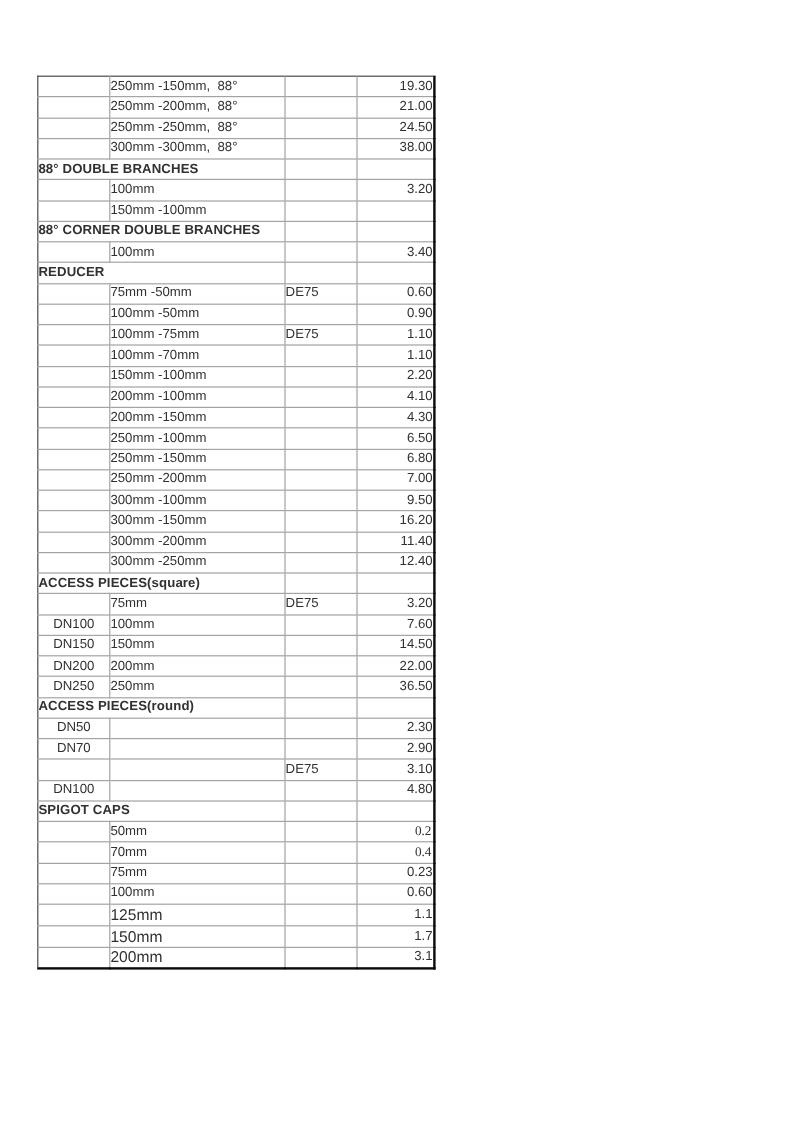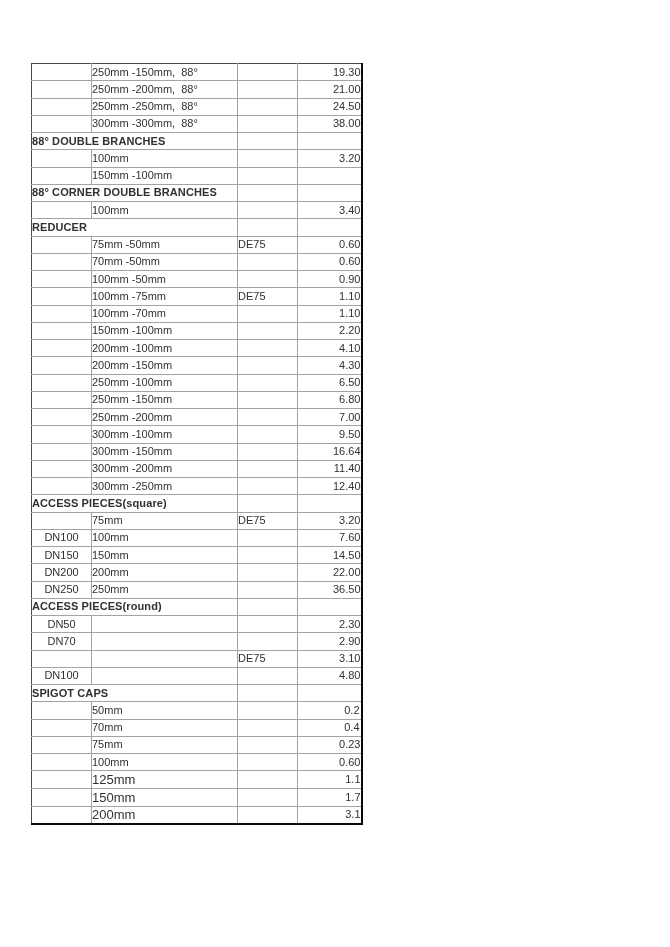--- a/index.html
+++ b/index.html
@@ -40,21 +40,21 @@
     line-height: 1;
   }
   table.price-grid td:first-child { border-left-color: #4a4a4a; }
   table.price-grid tr:first-child td { border-top-color: #4a4a4a; }
   tr.item-row, tr.header-row { height: 17.25px; }
   tr.big-row { height: 17.8px; }
   .a-cell { text-align: center; }
   .b-cell { padding-left: 4px; }
   .c-cell { padding-left: 4px; font-size: 12px; color: #222222; }
   .v-cell { text-align: right; padding-right: 13px; }
-  .v-cell.flush { padding-right: 1px; }
+  .v-cell.flush { padding-right: 1px; font-family: Liberation Serif, serif; }
   .hdr-cell {
     color: var(--hdr-color, #0000dd);
     font-weight: bold;
     padding-left: 2px;
     font-size: 11.5px;
     letter-spacing: 0.1px;
     margin-top: 28px;
   }
   .big-row .b-cell { font-size: 13px; }
 </style>
@@ -129,26 +129,20 @@
             <td class="v-cell"></td>
           </tr>
           <tr class="item-row">
             <td class="a-cell"></td>
             <td class="b-cell">75mm -50mm</td>
             <td class="c-cell">DE75</td>
             <td class="v-cell">0.60</td>
           </tr>
           <tr class="item-row">
             <td class="a-cell"></td>
-            <td class="b-cell">70mm -50mm</td>
-            <td class="c-cell"></td>
-            <td class="v-cell">0.60</td>
-          </tr>
-          <tr class="item-row">
-            <td class="a-cell"></td>
             <td class="b-cell">100mm -50mm</td>
             <td class="c-cell"></td>
             <td class="v-cell">0.90</td>
           </tr>
           <tr class="item-row">
             <td class="a-cell"></td>
             <td class="b-cell">100mm -75mm</td>
             <td class="c-cell">DE75</td>
             <td class="v-cell">1.10</td>
           </tr>
@@ -197,21 +191,21 @@
           <tr class="item-row">
             <td class="a-cell"></td>
             <td class="b-cell">300mm -100mm</td>
             <td class="c-cell"></td>
             <td class="v-cell">9.50</td>
           </tr>
           <tr class="item-row">
             <td class="a-cell"></td>
             <td class="b-cell">300mm -150mm</td>
             <td class="c-cell"></td>
-            <td class="v-cell">16.64</td>
+            <td class="v-cell">16.20</td>
           </tr>
           <tr class="item-row">
             <td class="a-cell"></td>
             <td class="b-cell">300mm -200mm</td>
             <td class="c-cell"></td>
             <td class="v-cell">11.40</td>
           </tr>
           <tr class="item-row">
             <td class="a-cell"></td>
             <td class="b-cell">300mm -250mm</td>

